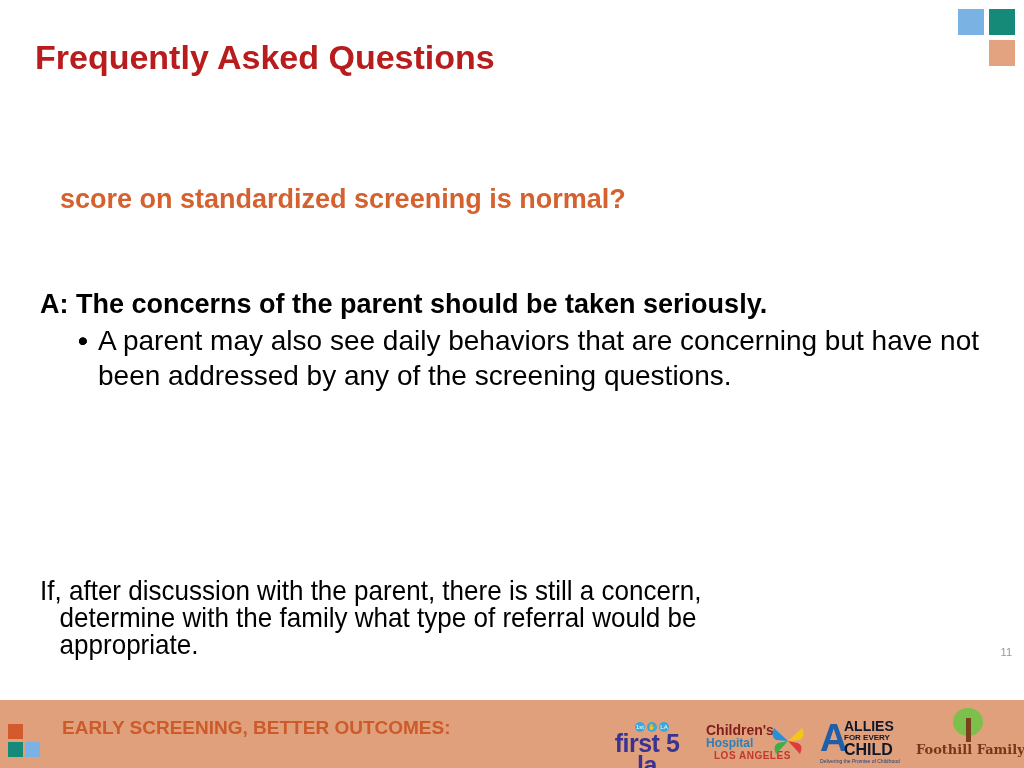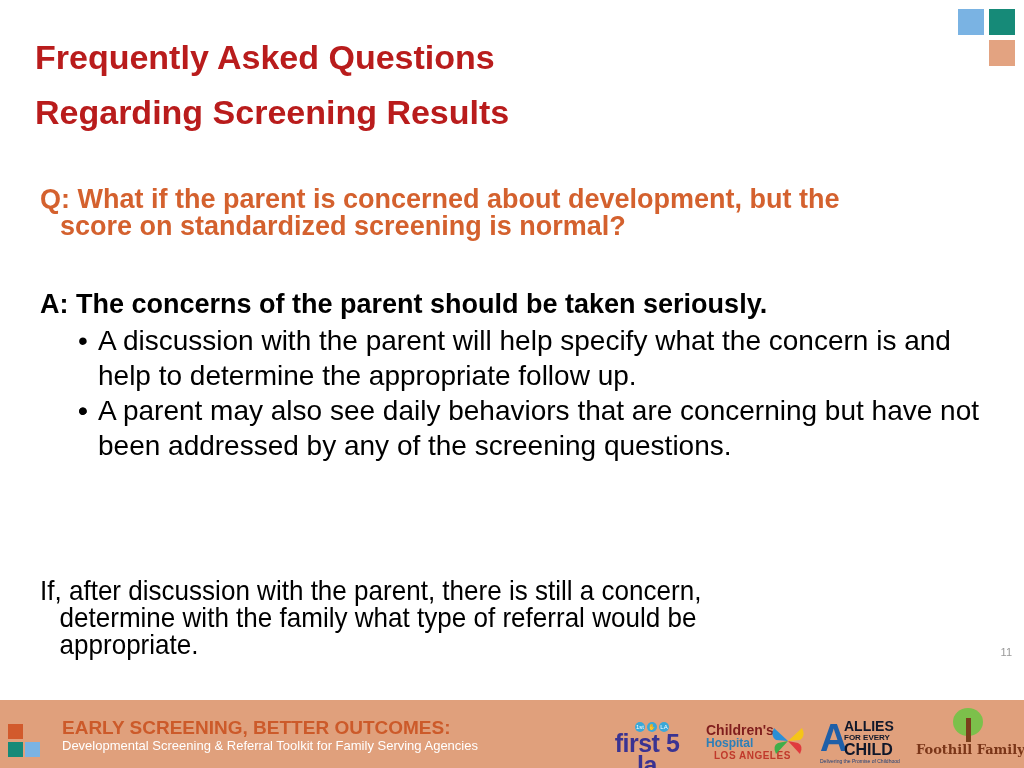--- a/index.html
+++ b/index.html
@@ -85,40 +85,37 @@
   .foothill .tree { width: 30px; height: 34px; margin: 0 auto; position: relative; }
   .foothill .crown { position: absolute; left: 0; top: 0; width: 30px; height: 28px; border-radius: 50%; background: #7cc04b; }
   .foothill .trunk { position: absolute; left: 13px; top: 10px; width: 5px; height: 24px; background: #7a3f1c; }
   .foothill .name { font-family: "DejaVu Serif", serif; font-size: 13px; font-weight: bold; color: #7a3518; line-height: 16px; white-space: nowrap; }
 </style>
 </head>
 <body>
 
 <h1 class="title">
   <span>Frequently Asked Questions</span>
-  <span>Regarding Screening Results</span>
 </h1>
 
 <div class="corner-squares">
   <div class="sq blue"></div>
   <div class="sq teal"></div>
   <div class="sq orange"></div>
 </div>
 
 <div class="question">
-  <span class="l1">Q: What if the parent is concerned about development, but the</span>
   <span class="l2">score on standardized screening is normal?</span>
 </div>
 
 <div class="answer-head">A: The concerns of the parent should be taken seriously.</div>
 
 <ul class="bullets">
   <li>
     <span class="dot">•</span>
-    <span>A discussion with the parent will help specify what the concern is and help to determine the appropriate follow up.</span>
   </li>
   <li>
     <span class="dot">•</span>
   </li>
   <li>
     <span class="dot">•</span>
     <span>A parent may also see daily behaviors that are concerning but have not been addressed by any of the screening questions.</span>
   </li>
 </ul>
 
@@ -131,21 +128,20 @@
 <div class="slide-number">11</div>
 
 <div class="footer">
   <div class="foot-squares">
     <div class="fsq o"></div>
     <div class="fsq t"></div>
     <div class="fsq b"></div>
   </div>
   <div class="foot-text">
     <div class="foot-title">EARLY SCREENING, BETTER OUTCOMES:</div>
-    <div class="foot-sub">Developmental Screening &amp; Referral Toolkit for Family Serving Agencies</div>
   </div>
 
   <div class="logos">
     <div class="logo first5">
       <div class="dots">
         <div class="dot">1st</div>
         <div class="dot">✋</div>
         <div class="dot">LA</div>
       </div>
       <div class="name">first 5 la</div>

